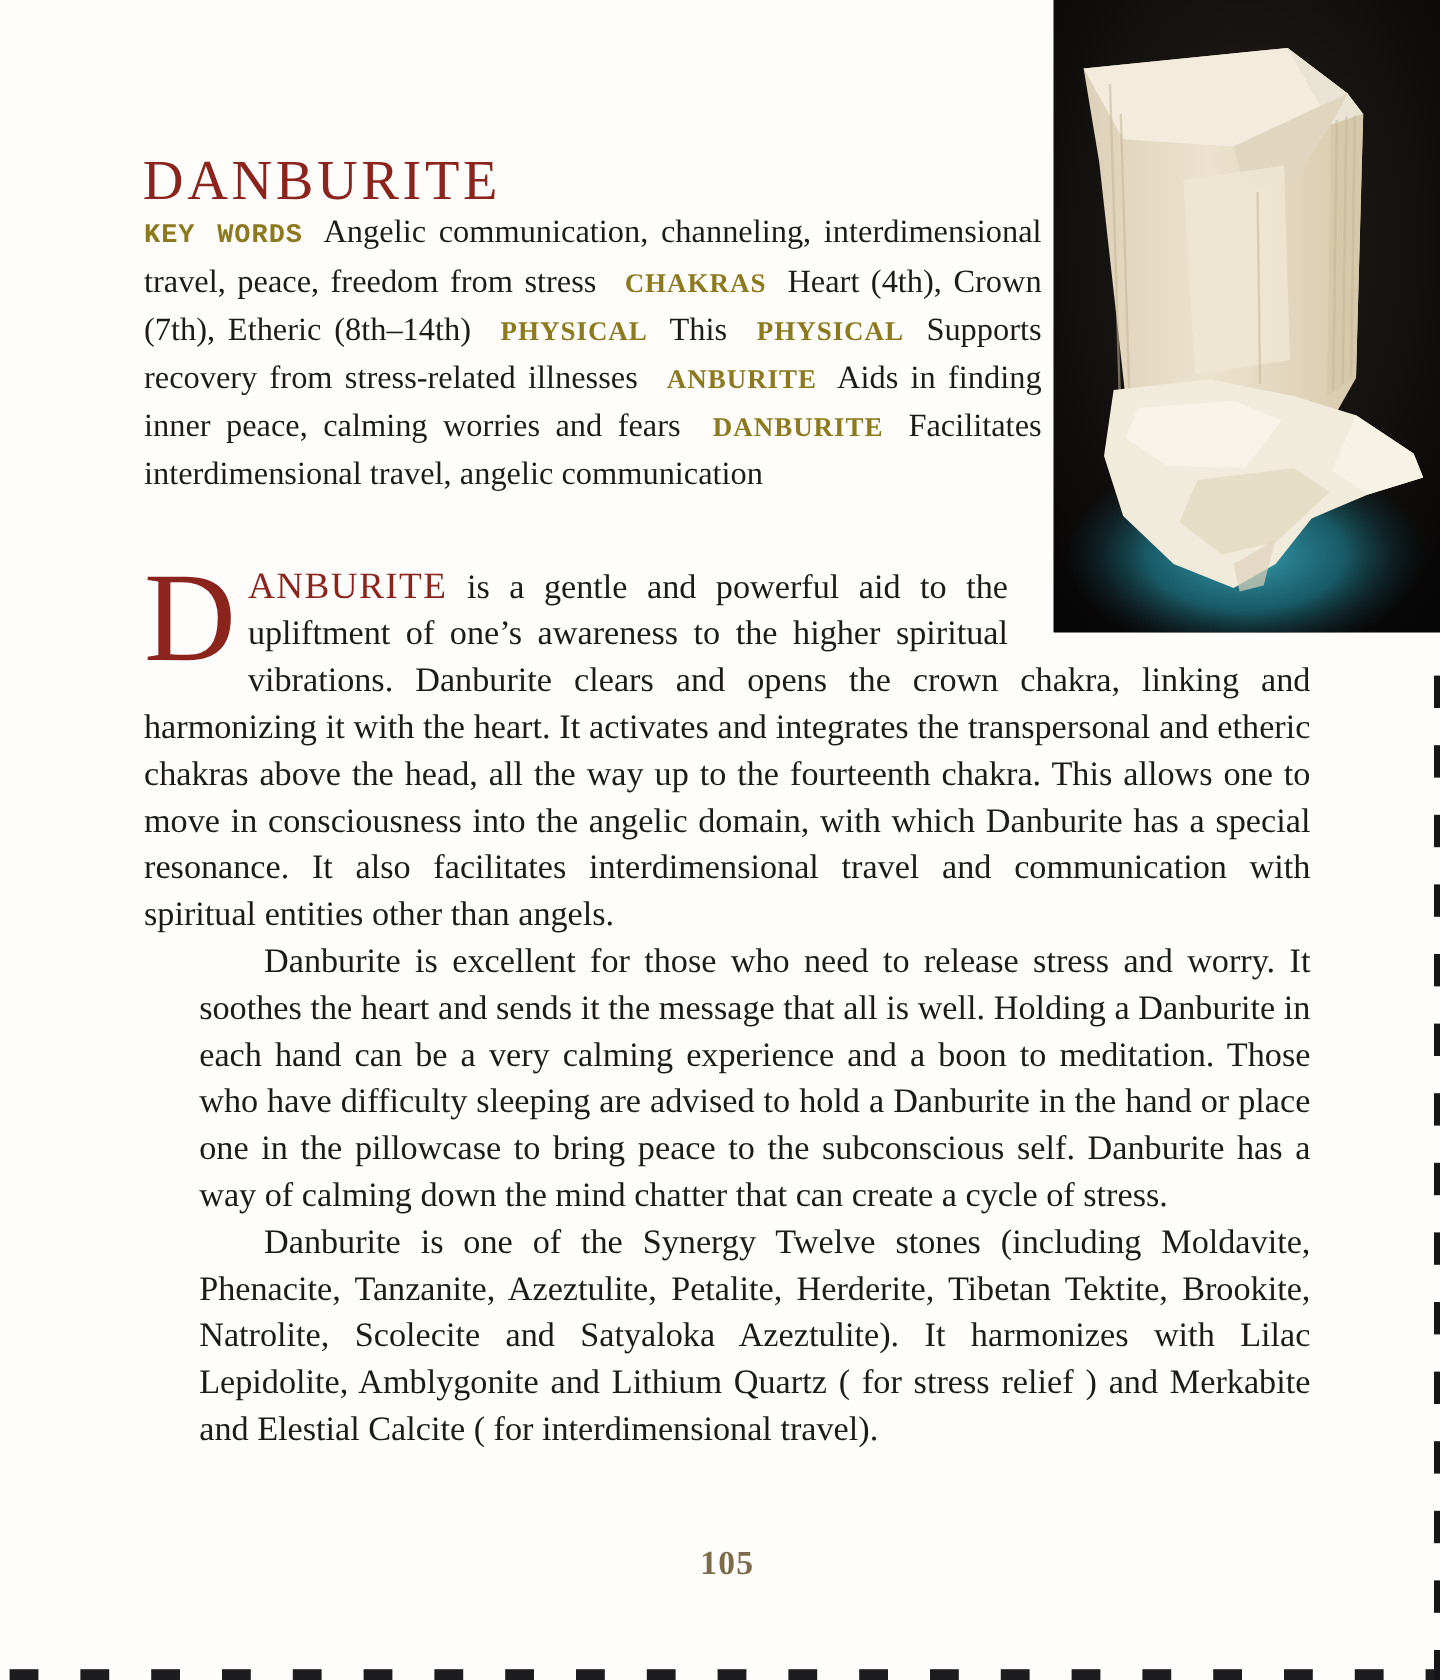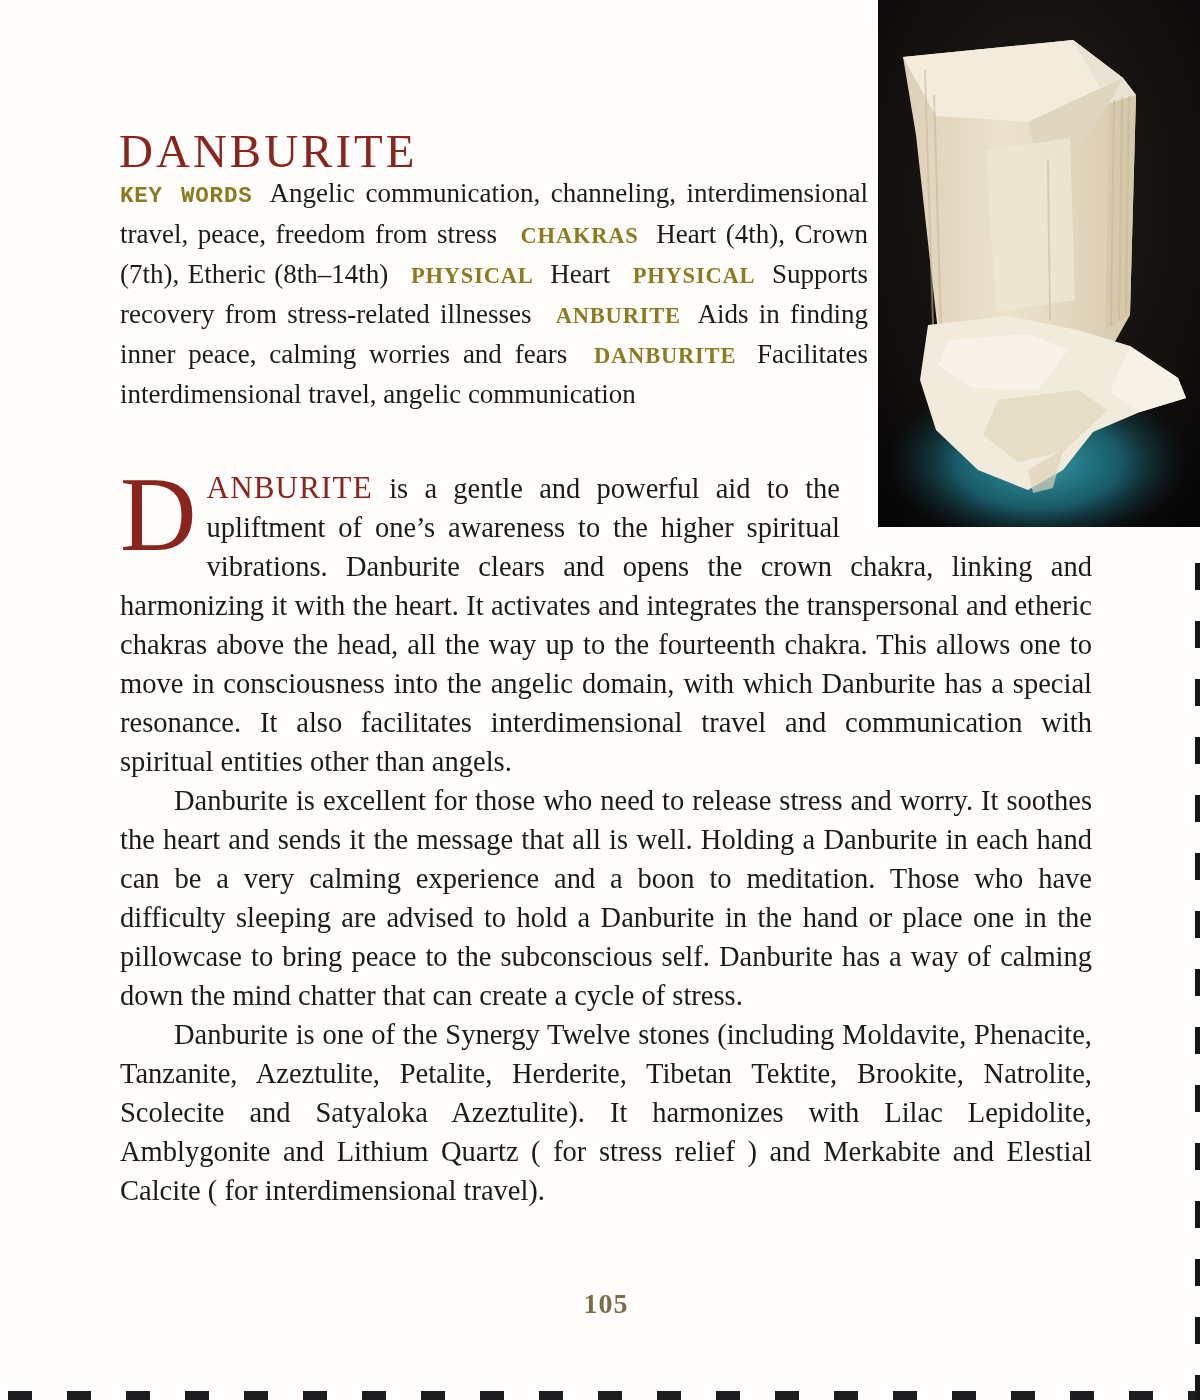--- a/index.html
+++ b/index.html
@@ -49,21 +49,21 @@
   
   .bodycol {
     position: absolute; left: 120px; top: 468px;
     width: 972px;
     font-size: 28.5px; line-height: 39px;
     text-align: justify;
     color: #1c1b19;
   }
   .photo-spacer { float: right; width: 252px; height: 78px; }
   .para { margin: 0; }
-  .para.indent { text-indent: 54px; }
+  .para.indent { text-indent: 54px; margin-left: 46px; }
   .dropcap {
     float: left;
     font-size: 106px; line-height: 0.78;
     padding: 6px 10px 0 0;
     color: #8a241c;
   }
   .leadcaps {
     color: #8a241c;
     font-size: 31px;
     letter-spacing: 1.2px;
@@ -93,21 +93,21 @@
 <body>
 
 <h1 class="title">DANBURITE</h1>
 
 <div class="attrs">
   <span class="attr-label">KEY WORDS</span>
   <span>Angelic communication, channeling, interdimensional travel, peace, freedom from stress</span>
   <span class="attr-label">CHAKRAS</span>
   <span>Heart (4th), Crown (7th), Etheric (8th–14th)</span>
   <span class="attr-label">PHYSICAL</span>
-  <span>Heart</span>
+  <span>This</span>
   <span class="attr-label">PHYSICAL</span>
   <span>Supports recovery from stress-related illnesses</span>
   <span class="attr-label">ANBURITE</span>
   <span>Aids in finding inner peace, calming worries and fears</span>
   <span class="attr-label">DANBURITE</span>
   <span>Facilitates interdimensional travel, angelic communication</span>
 </div>
 
 <div class="photo">
   <svg width="322" height="527" viewBox="0 0 322 527" xmlns="http://www.w3.org/2000/svg">

